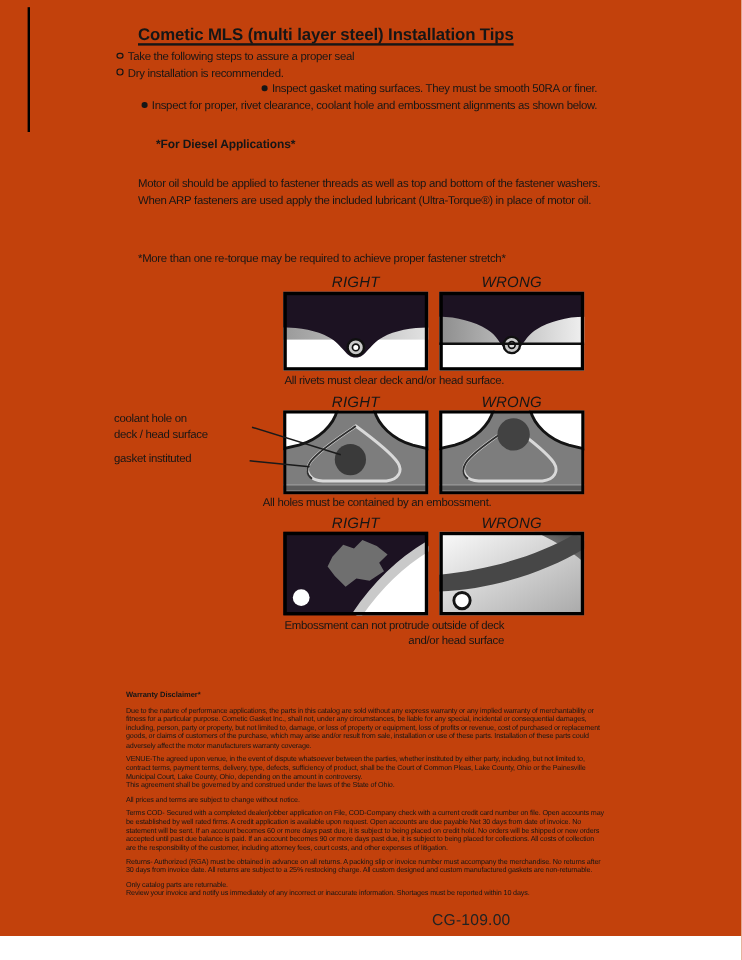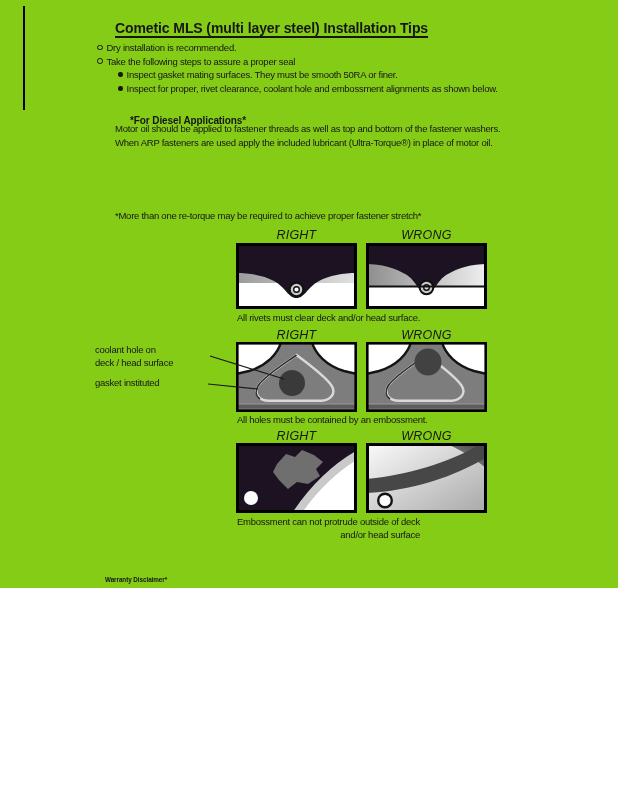--- a/index.html
+++ b/index.html
@@ -1,26 +1,26 @@
 <!DOCTYPE html>
 <html><head>
 <meta charset="utf-8">
 <style>
   html,body{margin:0;padding:0;background:#fff;}
-  .page{position:relative;width:618px;height:588px;background:#84cc16;overflow:hidden;
+  .page{position:relative;width:618px;height:780px;background:#c2410c;overflow:hidden;
         font-family:"Liberation Sans",sans-serif;color:#161616;}
   .edge-artifact{position:absolute;left:23px;top:6px;width:2px;height:104px;background:#000;}
   .title{position:absolute;left:115px;top:20px;margin:0;font-size:14px;font-weight:bold;
          text-decoration:underline;text-decoration-thickness:1.5px;text-underline-offset:3px;
          letter-spacing:-0.1px;white-space:nowrap;}
   .body-sz{font-size:9.5px;letter-spacing:-0.25px;line-height:13.5px;}
   .preline{white-space:pre-line;}
   .bullets{position:absolute;left:97px;top:41px;}
   .b-line{white-space:nowrap;font-size:9.5px;letter-spacing:-0.25px;line-height:13.6px;}
-  .b-line.sub{padding-left:21px;}
+  .b-line.sub{padding-left:21px;text-align:right;}
   .mk{display:inline-block;vertical-align:middle;margin-right:4px;margin-top:-2px;border-radius:50%;}
   .mk-circle{width:3.5px;height:3.5px;border:1px solid #161616;}
   .mk-dot{width:4.5px;height:4.5px;background:#161616;}
   .h2{position:absolute;left:130px;top:115px;margin:0;font-size:10px;font-weight:bold;letter-spacing:-0.1px;}
   .para{position:absolute;left:115px;width:436px;margin:0;}
   .dg-label{position:absolute;width:121px;text-align:center;font-size:12.5px;letter-spacing:0.2px;font-style:italic;}
   .panel{position:absolute;display:block;}
   .caption{position:absolute;font-size:9.5px;letter-spacing:-0.25px;line-height:12.5px;}
   .side-label{position:absolute;text-align:left;font-size:9.5px;letter-spacing:-0.25px;line-height:12.5px;}
   .pointer-overlay{position:absolute;left:195px;top:338px;z-index:5;}
@@ -32,28 +32,28 @@
 </head>
 <body>
 
 <div class="page">
 
   <div class="edge-artifact"></div>
 
   <h1 class="title">Cometic MLS (multi layer steel) Installation Tips</h1>
 
   <div class="bullets">
+    <div class="b-line"><span class="mk mk-circle"></span><span>Take the following steps to assure a proper seal</span></div>
     <div class="b-line"><span class="mk mk-circle"></span><span>Dry installation is recommended.</span></div>
-    <div class="b-line"><span class="mk mk-circle"></span><span>Take the following steps to assure a proper seal</span></div>
     <div class="b-line sub"><span class="mk mk-dot"></span><span>Inspect gasket mating surfaces.  They must be smooth 50RA or finer.</span></div>
     <div class="b-line sub"><span class="mk mk-dot"></span><span>Inspect for proper, rivet clearance, coolant hole and embossment alignments as shown below.</span></div>
   </div>
 
   <h2 class="h2">*For Diesel Applications*</h2>
-  <p class="para body-sz preline" style="top:122px;">Motor oil should be applied to fastener threads as well as top and bottom of the fastener washers.
+  <p class="para body-sz preline" style="top:147px;">Motor oil should be applied to fastener threads as well as top and bottom of the fastener washers.
 When ARP fasteners are used apply the included lubricant (Ultra-Torque®) in place of motor oil.</p>
   <p class="para body-sz" style="top:209px;">*More than one re-torque may be required to achieve proper fastener stretch*</p>
 
   <div class="dg-label" style="left:236px;top:228px;">RIGHT</div>
   <div class="dg-label" style="left:366px;top:228px;">WRONG</div>
 
   <svg class="panel" style="left:236px;top:243px;" width="121" height="66" viewBox="0 0 121 66">
     <defs>
         <linearGradient id="g1r" x1="0" y1="0" x2="1" y2="0">
           <stop offset="0" stop-color="#9a9a9a"></stop>
@@ -115,21 +115,21 @@
     <path d="M0,0 L45,0 C42,12 30,24 13,29 L0,32 Z" fill="#ffffff" stroke="#141414" stroke-width="2.4"></path>
     <path d="M121,0 L76,0 C79,12 91,24 108,29 L121,32 Z" fill="#ffffff" stroke="#141414" stroke-width="2.4"></path>
     <rect x="0" y="62" width="121" height="4.5" fill="#5d5d5d"></rect>
     <line x1="0" y1="62" x2="121" y2="62" stroke="#9b9b9b" stroke-width="1"></line>
     <path d="M60.5,13 C70,20 89,34 95.5,43.5 C100,50.5 96,58 86,58.8 L33,58.8 C23,58.8 17.5,51.5 22,44 C27.5,34.5 51,20 60.5,13 Z" fill="none" stroke="#d9d9d9" stroke-width="2.4"></path>
     <path d="M60.5,13 C51,20 27.5,34.5 22,44 C19,49 19.5,54 24,57" fill="none" stroke="#2e2e2e" stroke-width="1.6"></path>
     <circle cx="62" cy="20" r="13.5" fill="#424242"></circle>
     <rect x="1.3" y="1.3" width="118.4" height="67.4" fill="none" stroke="#000000" stroke-width="2.6"></rect>
   </svg>
 
-  <div class="caption" style="left:237px;top:414px;">All holes must be contained by an embossment.</div>
+  <div class="caption" style="left:219px;top:414px;">All holes must be contained by an embossment.</div>
 
   <div class="dg-label" style="left:236px;top:429px;">RIGHT</div>
   <div class="dg-label" style="left:366px;top:429px;">WRONG</div>
 
   <svg class="panel" style="left:236px;top:443px;" width="121" height="70" viewBox="0 0 121 70">
     <rect x="0" y="0" width="121" height="70" fill="#1c1222"></rect>
     <path d="M121,12 C99,25 78,45 61,70 L121,70 Z" fill="#ffffff"></path>
     <path d="M121,12 C99,25 78,45 61,70" fill="none" stroke="#c9c9c9" stroke-width="8"></path>
     <polygon points="41,21 50,11 59,14 66,7 78,12 87,19 80,26 84,33 72,41 61,39 52,46 43,37 37,29" fill="#6f6f6f"></polygon>
     <circle cx="15" cy="55" r="7" fill="#ffffff"></circle>

